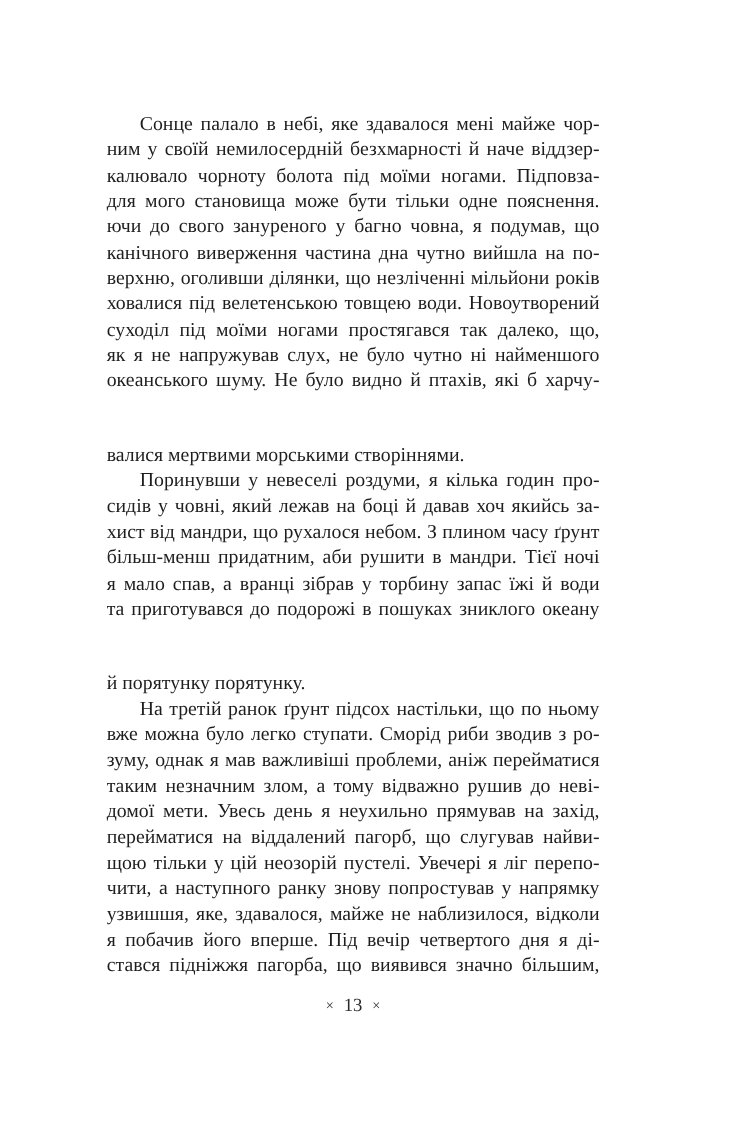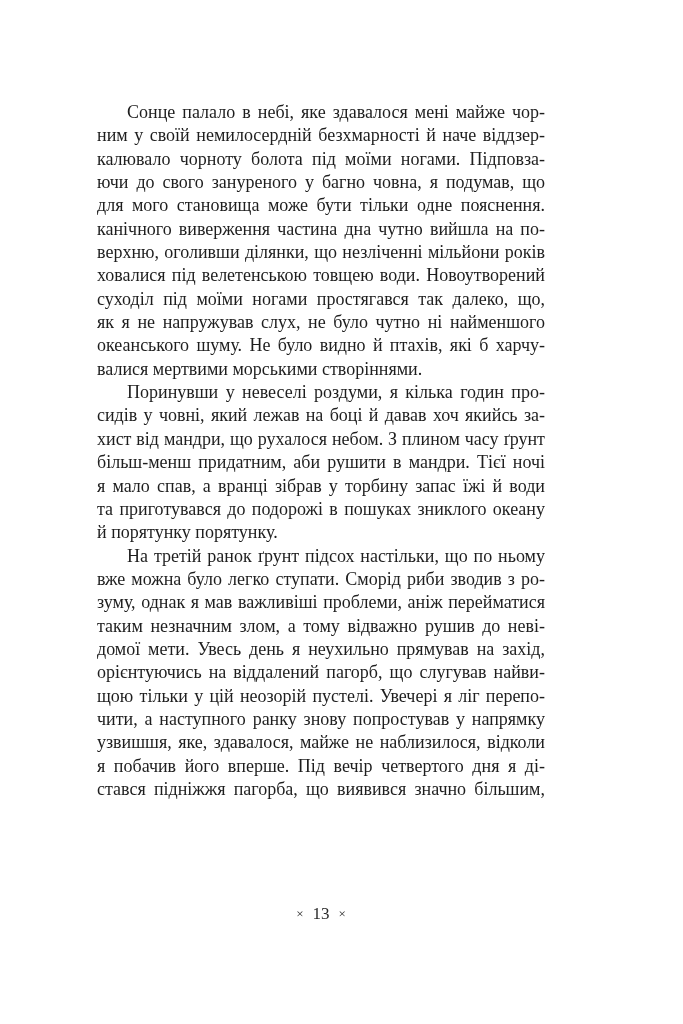--- a/index.html
+++ b/index.html
@@ -24,21 +24,21 @@
     font-size: 18px;
     line-height: 23.34px;
   }
   .paragraph { margin: 0; }
   .line {
     text-align: justify;
     text-align-last: justify;
     white-space: normal;
   }
   .line.first { text-indent: 30px; }
-  .line.last  { text-align-last: left; }
+  .line.last  { text-align-last: left; margin-top: 44px; }
   .page-footer {
     position: absolute;
     left: 97px;
     top: 904px;
     width: 448px;
     display: flex;
     justify-content: center;
     align-items: baseline;
     gap: 9px;
     font-size: 17px;
@@ -53,22 +53,22 @@
 </head>
 <body>
 
 <div class="screen">
 
   <main class="text-block">
     <div class="paragraph">
         <div class="line first">Сонце палало в небі, яке здавалося мені майже чор-</div>
         <div class="line">ним у своїй немилосердній безхмарності й наче віддзер-</div>
         <div class="line">калювало чорноту болота під моїми ногами. Підповза-</div>
+        <div class="line">для мого становища може бути тільки одне пояснення.</div>
         <div class="line">ючи до свого зануреного у багно човна, я подумав, що</div>
-        <div class="line">для мого становища може бути тільки одне пояснення.</div>
         <div class="line">канічного виверження частина дна чутно вийшла на по-</div>
         <div class="line">верхню, оголивши ділянки, що незліченні мільйони років</div>
         <div class="line">ховалися під велетенською товщею води. Новоутворений</div>
         <div class="line">суходіл під моїми ногами простягався так далеко, що,</div>
         <div class="line">як я не напружував слух, не було чутно ні найменшого</div>
         <div class="line">океанського шуму. Не було видно й птахів, які б харчу-</div>
         <div class="line last">валися мертвими морськими створіннями.</div>
       </div>
     <div class="paragraph">
         <div class="line first">Поринувши у невеселі роздуми, я кілька годин про-</div>
@@ -78,21 +78,21 @@
         <div class="line">я мало спав, а вранці зібрав у торбину запас їжі й води</div>
         <div class="line">та приготувався до подорожі в пошуках зниклого океану</div>
         <div class="line last">й порятунку порятунку.</div>
       </div>
     <div class="paragraph">
         <div class="line first">На третій ранок ґрунт підсох настільки, що по ньому</div>
         <div class="line">вже можна було легко ступати. Сморід риби зводив з ро-</div>
         <div class="line">зуму, однак я мав важливіші проблеми, аніж перейматися</div>
         <div class="line">таким незначним злом, а тому відважно рушив до неві-</div>
         <div class="line">домої мети. Увесь день я неухильно прямував на захід,</div>
-        <div class="line">орієнтуючись на віддалений пагорб, що слугував найви-</div>
+        <div class="line">перейматися на віддалений пагорб, що слугував найви-</div>
         <div class="line">щою тільки у цій неозорій пустелі. Увечері я ліг перепо-</div>
         <div class="line">чити, а наступного ранку знову попростував у напрямку</div>
         <div class="line">узвишшя, яке, здавалося, майже не наблизилося, відколи</div>
         <div class="line">я побачив його вперше. Під вечір четвертого дня я ді-</div>
         <div class="line">стався підніжжя пагорба, що виявився значно більшим,</div>
       </div>
   </main>
 
   <footer class="page-footer">
     <span class="footer-mark">×</span>

